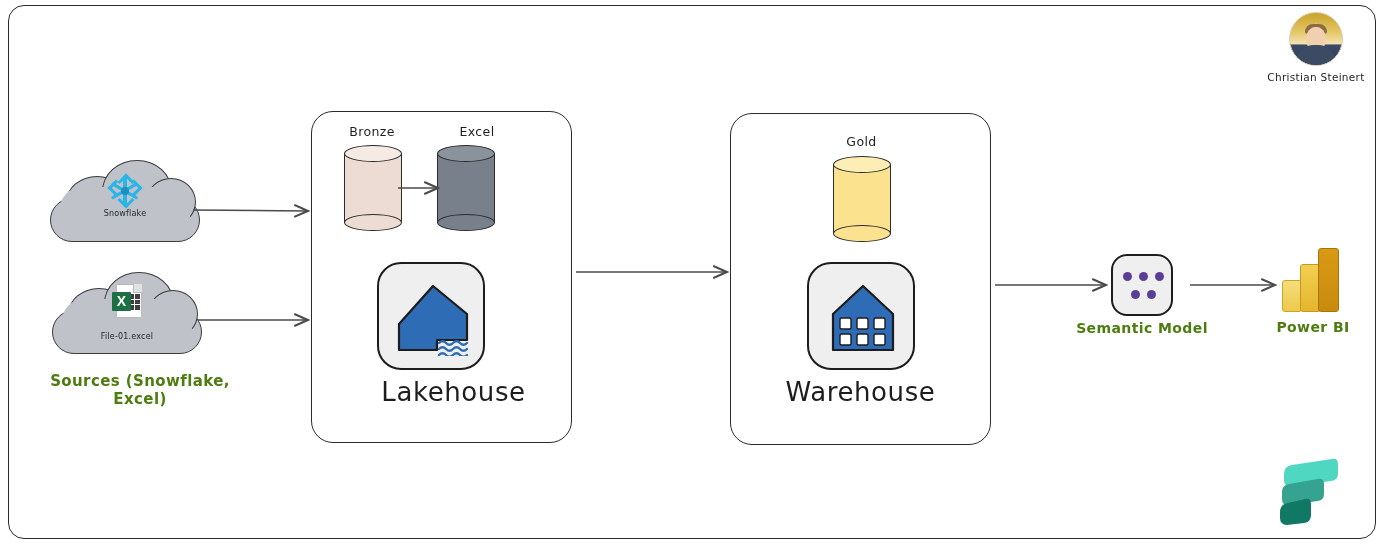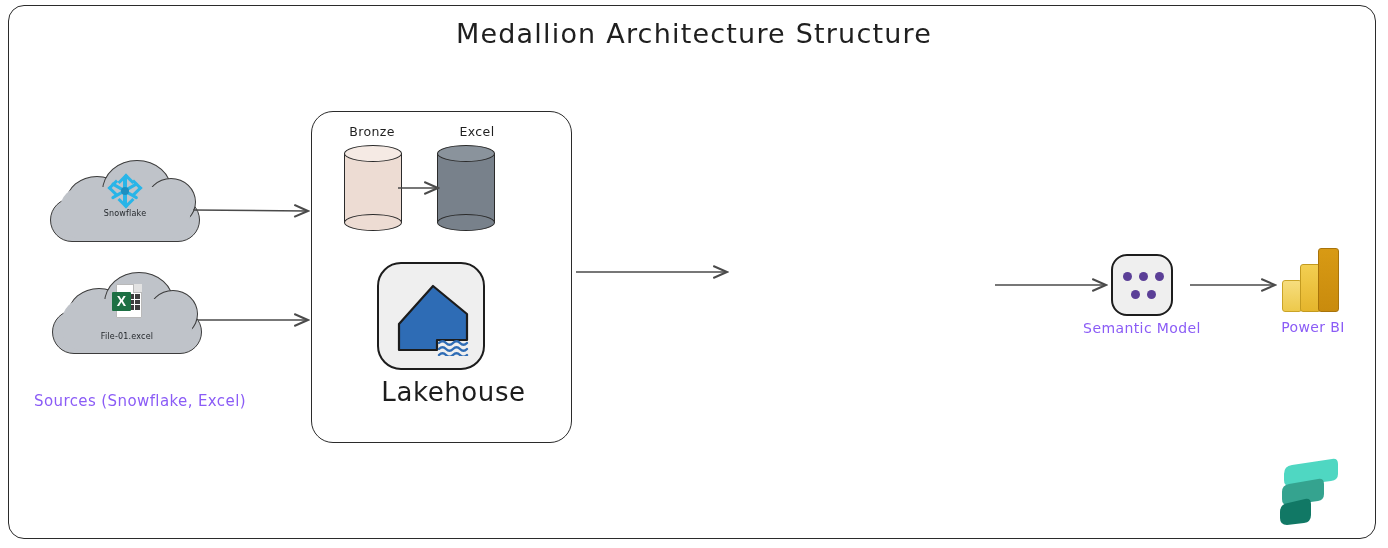--- a/index.html
+++ b/index.html
@@ -131,37 +131,44 @@
   .sm-dots{position:absolute;left:10px;top:16px;width:42px;height:30px;}
   .sm-dots b{position:absolute;width:9px;height:9px;border-radius:50%;background:#5b3f97;display:block;}
 
   
   .pbi{position:absolute;width:56px;height:62px;}
   .pbi .bar{position:absolute;bottom:0;border-radius:3px;}
   .pbi .b-a{left:0;width:18px;height:30px;background:linear-gradient(180deg,#f6dd7e,#edc94b);border:1px solid #caa427;}
   .pbi .b-b{left:18px;width:19px;height:46px;background:linear-gradient(180deg,#f3cf52,#e5b52c);border:1px solid #c39a1f;}
   .pbi .b-c{left:36px;width:19px;height:62px;background:linear-gradient(180deg,#d89a14,#c98b0d);border:1px solid #a8730a;}
 
-  .node-label{position:absolute;text-align:center;font-size:14px;color:#8b5cf6;letter-spacing:.4px;}
+  .node-label{position:absolute;text-align:center;font-size:14px;color:#4d7c0f;letter-spacing:.4px;font-weight:bold;}
 
   
   .fabric{position:absolute;right:42px;bottom:22px;width:74px;height:80px;}
 
   
   svg.arrows{position:absolute;left:0;top:0;width:1388px;height:548px;pointer-events:none;}
 </style>
 </head>
 <body>
 
 <div id="canvas">
 
   <div class="frame"></div>
 
-  <div class="title hand">Medallion Architecture Structure</div>
-
+
+  <div class="avatar-wrap">
+    <div class="avatar">
+      <div class="hair"></div>
+      <div class="head"></div>
+      <div class="body"></div>
+    </div>
+    <div class="avatar-name hand">Christian Steinert</div>
+  </div>
 
   <div class="cloud" style="left:50px;top:160px;">
     <div class="sh b1"></div>
     <div class="sh b2"></div>
     <div class="sh b3"></div>
     <div class="sh b4"></div>
     <div class="inner"></div>
     <div class="cloud-content">
       <div class="snowflake">
         <i></i>
@@ -196,21 +203,21 @@
             <span></span>
             <span></span>
             <span></span>
           </div>
         <div class="x">X</div>
       </div>
       <div class="cloud-label hand" style="margin-top:14px;">File-01.excel</div>
     </div>
   </div>
 
-  <div class="node-label hand" style="left:30px;top:392px;width:220px;font-size:15px;">Sources (Snowflake, Excel)</div>
+  <div class="node-label hand" style="left:30px;top:372px;width:220px;font-size:15px;">Sources (Snowflake, Excel)</div>
 
   <div class="groupbox" style="left:311px;top:111px;width:261px;height:332px;">
 
     <div class="cyl-label hand" style="left:0;top:12px;width:120px;">Bronze</div>
     <div class="cyl" style="left:32px;top:33px;width:58px;height:86px;">
       <div class="body" style="background:#eddcd3;"></div>
       <div class="bot" style="background:#eddcd3;"></div>
       <div class="top" style="background:#f5eae4;"></div>
     </div>
 
@@ -228,20 +235,45 @@
           <path d="M46 63 q3.5 -3.5 7 0 q3.5 3.5 7 0 q3.5 -3.5 7 0 q3.5 3.5 7 0"></path>
           <path d="M46 69 q3.5 -3.5 7 0 q3.5 3.5 7 0 q3.5 -3.5 7 0 q3.5 3.5 7 0"></path>
           <path d="M46 75 q3.5 -3.5 7 0 q3.5 3.5 7 0 q3.5 -3.5 7 0 q3.5 3.5 7 0"></path>
         </g>
       </svg>
     </div>
 
     <div class="tile-caption hand" style="left:12px;top:265px;">Lakehouse</div>
   </div>
 
+  <div class="groupbox" style="left:730px;top:113px;width:261px;height:332px;">
+
+    <div class="cyl-label hand" style="left:0;top:20px;width:261px;">Gold</div>
+    <div class="cyl" style="left:102px;top:42px;width:58px;height:86px;">
+      <div class="body" style="background:#fbe28e;"></div>
+      <div class="bot" style="background:#fbe28e;"></div>
+      <div class="top" style="background:#fdeeb6;"></div>
+    </div>
+
+    <div class="tile" style="left:76px;top:148px;">
+      <svg class="warehouse-ico" viewBox="0 0 76 76">
+        <path d="M8 34 L38 6 L68 34 L68 70 L8 70 Z" fill="#2e6cb5" stroke="#1c1c1c" stroke-width="2.2" stroke-linejoin="round"></path>
+        <g fill="#ffffff" stroke="#1c1c1c" stroke-width="1.4">
+          <rect x="15" y="38" width="11" height="11" rx="1.5"></rect>
+          <rect x="32" y="38" width="11" height="11" rx="1.5"></rect>
+          <rect x="49" y="38" width="11" height="11" rx="1.5"></rect>
+          <rect x="15" y="54" width="11" height="11" rx="1.5"></rect>
+          <rect x="32" y="54" width="11" height="11" rx="1.5"></rect>
+          <rect x="49" y="54" width="11" height="11" rx="1.5"></rect>
+        </g>
+      </svg>
+    </div>
+
+    <div class="tile-caption hand" style="left:0;top:263px;">Warehouse</div>
+  </div>
 
   <div class="sm-tile" style="left:1111px;top:254px;">
     <div class="sm-dots">
       <b style="left:0;top:0;"></b>
         <b style="left:16px;top:0;"></b>
         <b style="left:32px;top:0;"></b>
       <b style="left:8px;top:18px;"></b>
         <b style="left:24px;top:18px;"></b>
     </div>
   </div>

